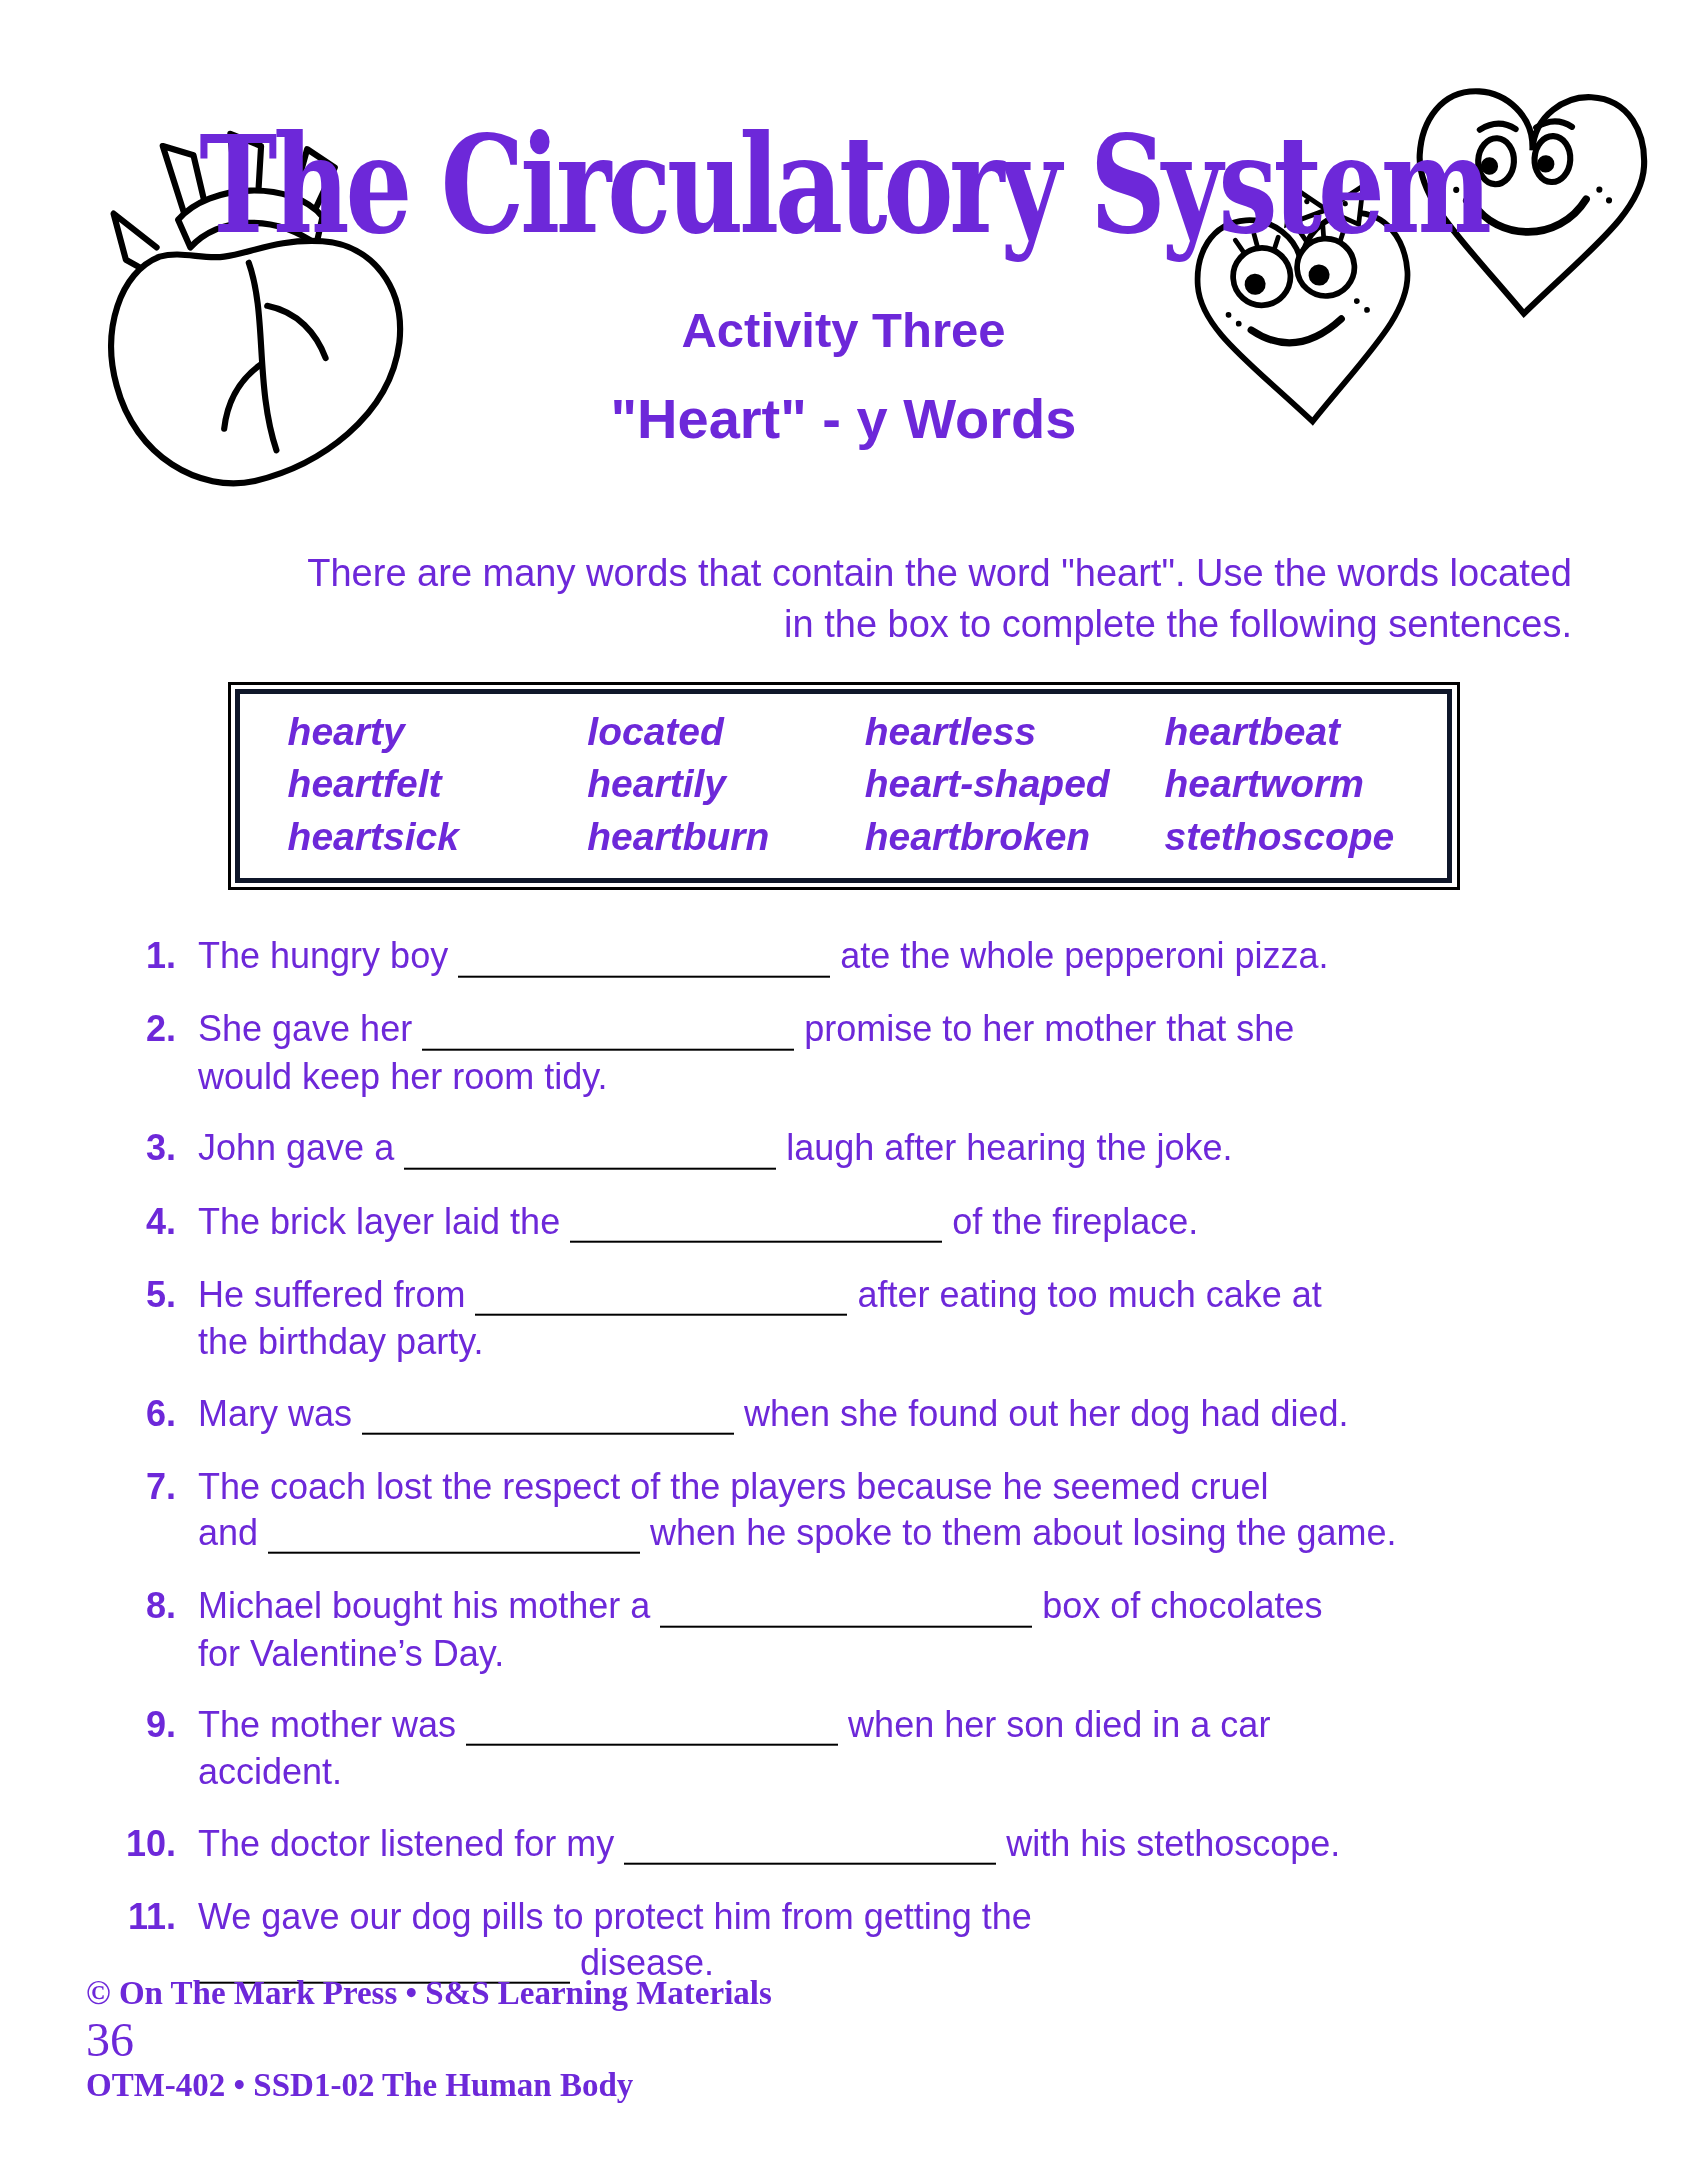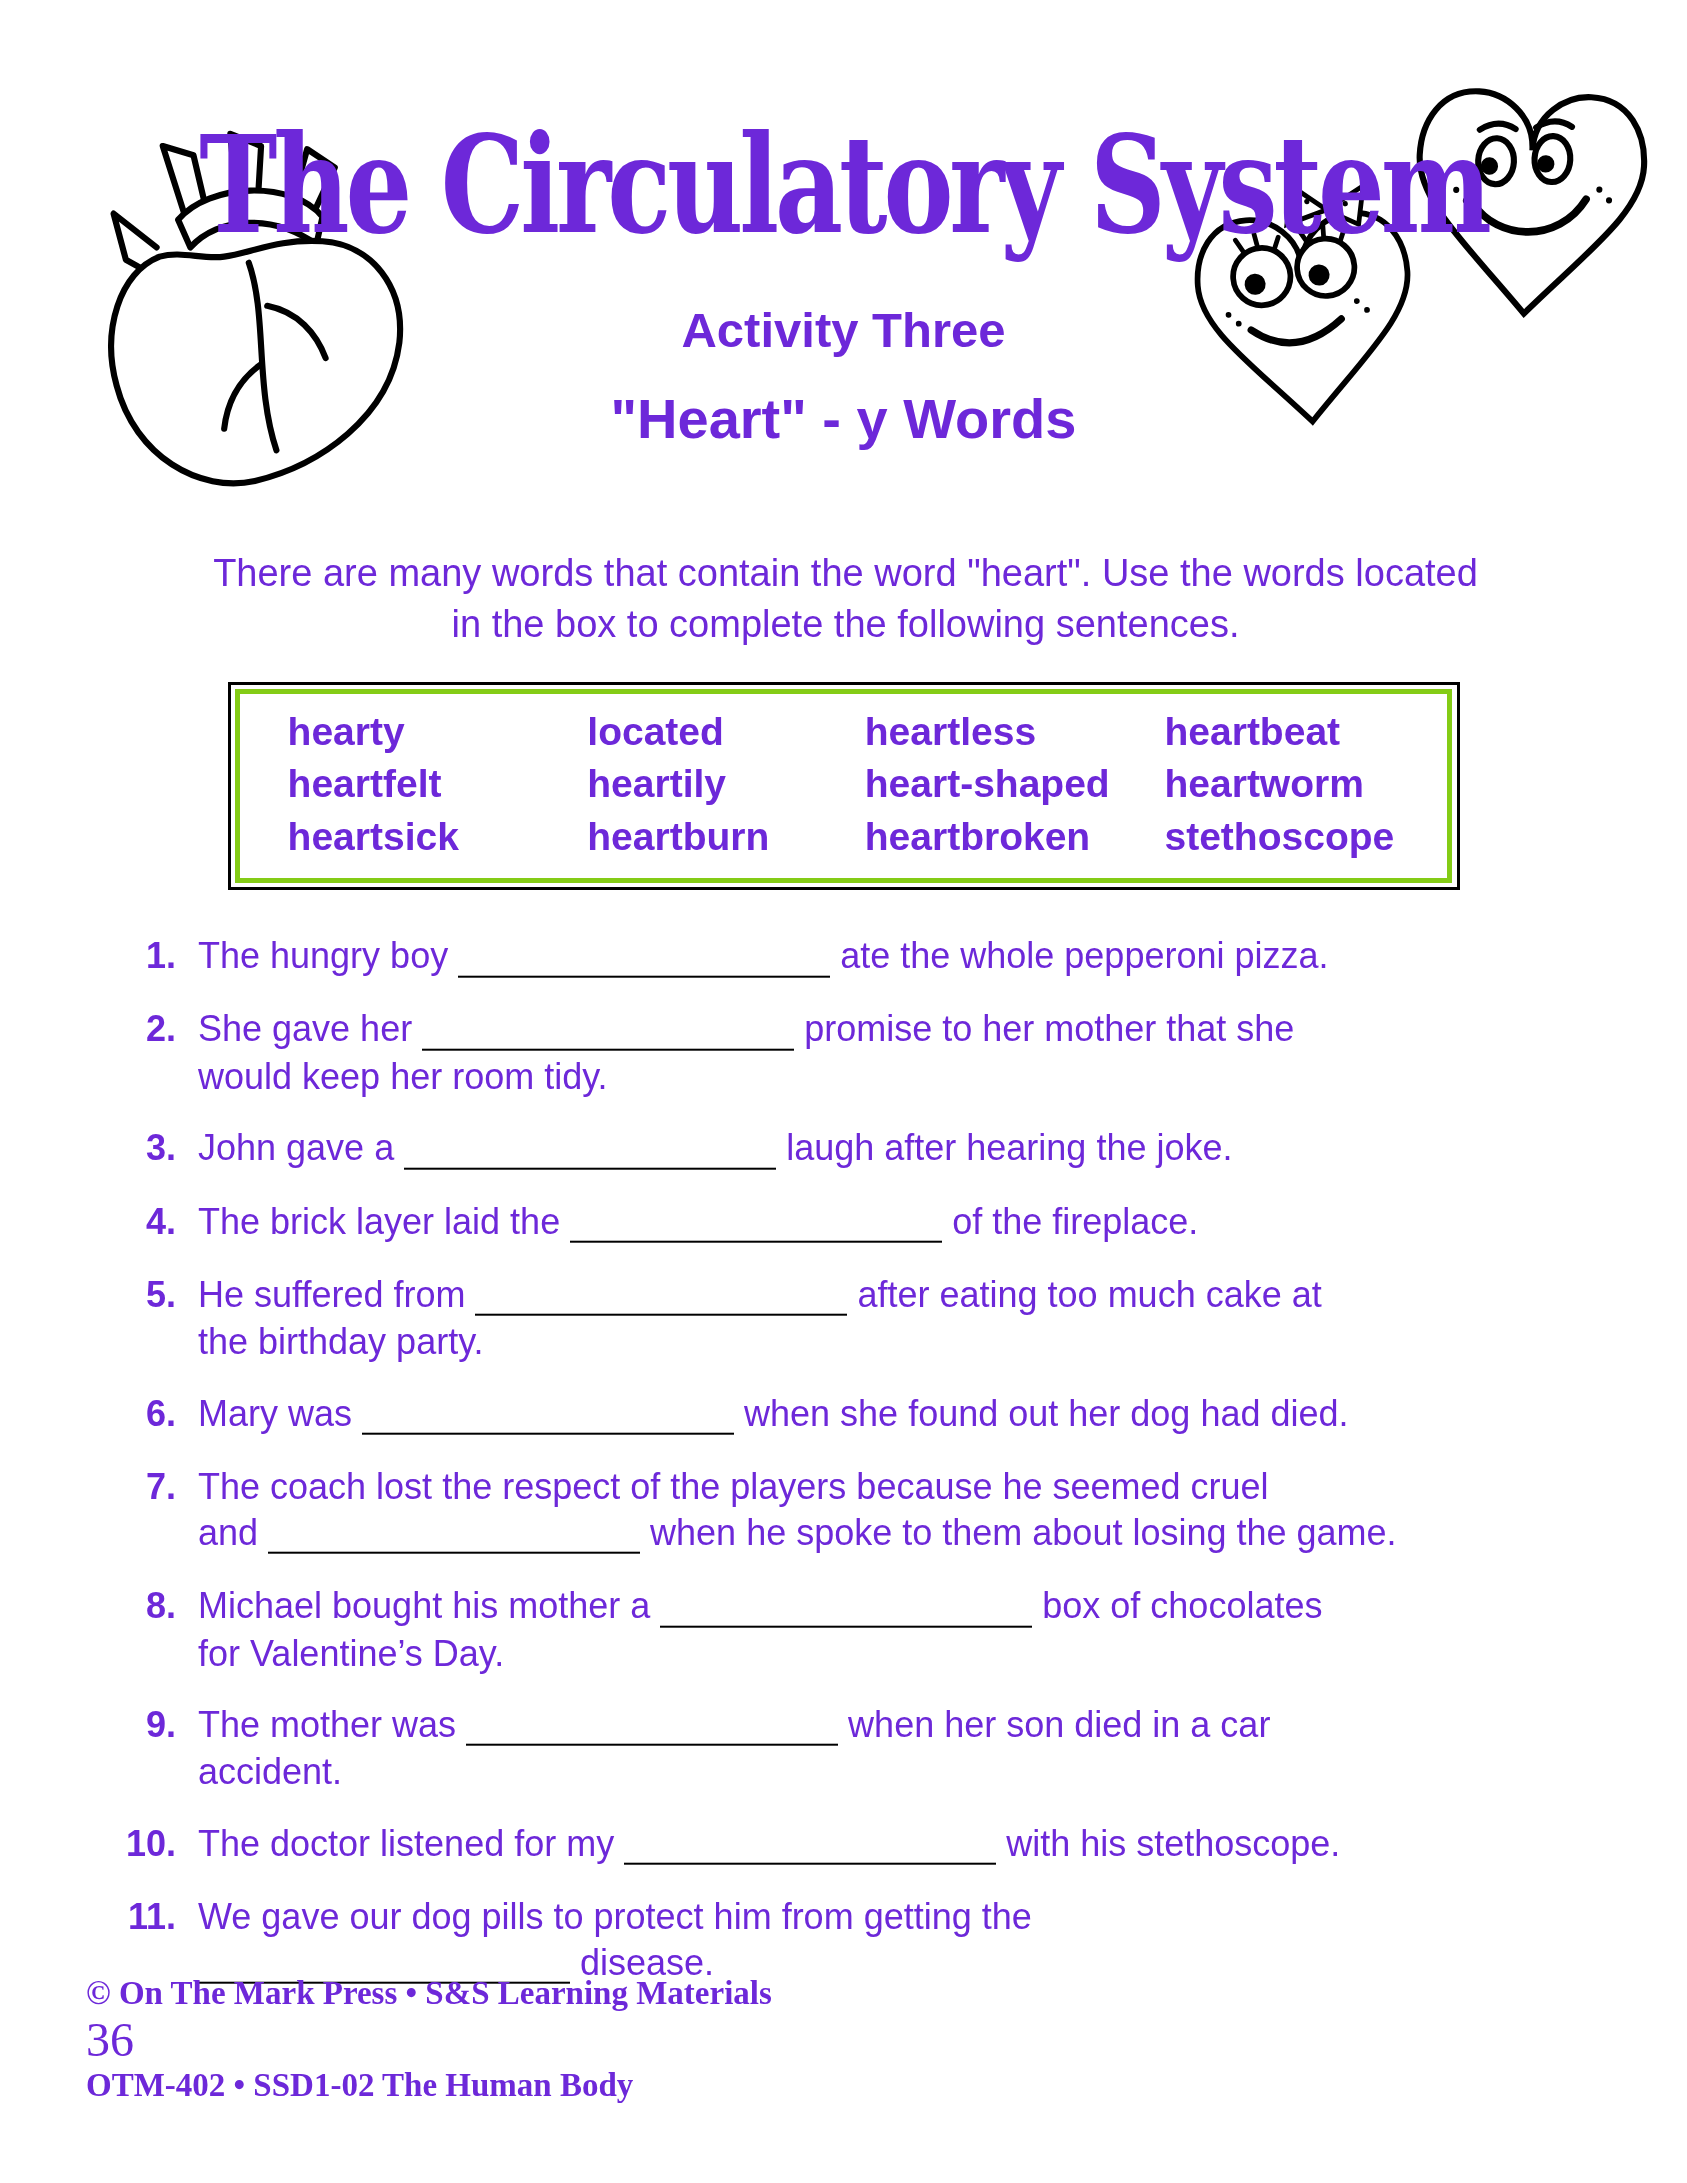--- a/index.html
+++ b/index.html
@@ -32,33 +32,34 @@
   .subtitle{position:relative;z-index:2;margin-top:28px;font-size:56px;font-weight:bold;}
 
   .heart-anat{position:absolute;left:89px;top:114px;width:338px;height:379px;z-index:1;}
   .heart-cartoons{position:absolute;right:28px;top:82px;width:494px;height:445px;z-index:1;}
 
   
   .intro{
     margin:21.4px 115px 0 119px;
     font-size:38px;
     line-height:1.32;
-    text-align:center;
+    text-align:right;
   }
 
   
   .word-box{
     margin:33px auto 0;
     width:1232px;
     border:3.3px solid #000;
     padding:4.1px;
   }
   .word-box-inner{
-    border:5px solid #84cc16;
+    border:5px solid #0f172a;
     padding:15px 16.5px 18px 48px;
+    font-style:italic;
   }
   .word-grid{
     display:grid;
     grid-template-columns:1.08fr 1.0fr 1.08fr 0.96fr;
     row-gap:6.6px;
     font-size:39px;
     font-weight:bold;
     line-height:1.18;
     text-align:left;
   }

